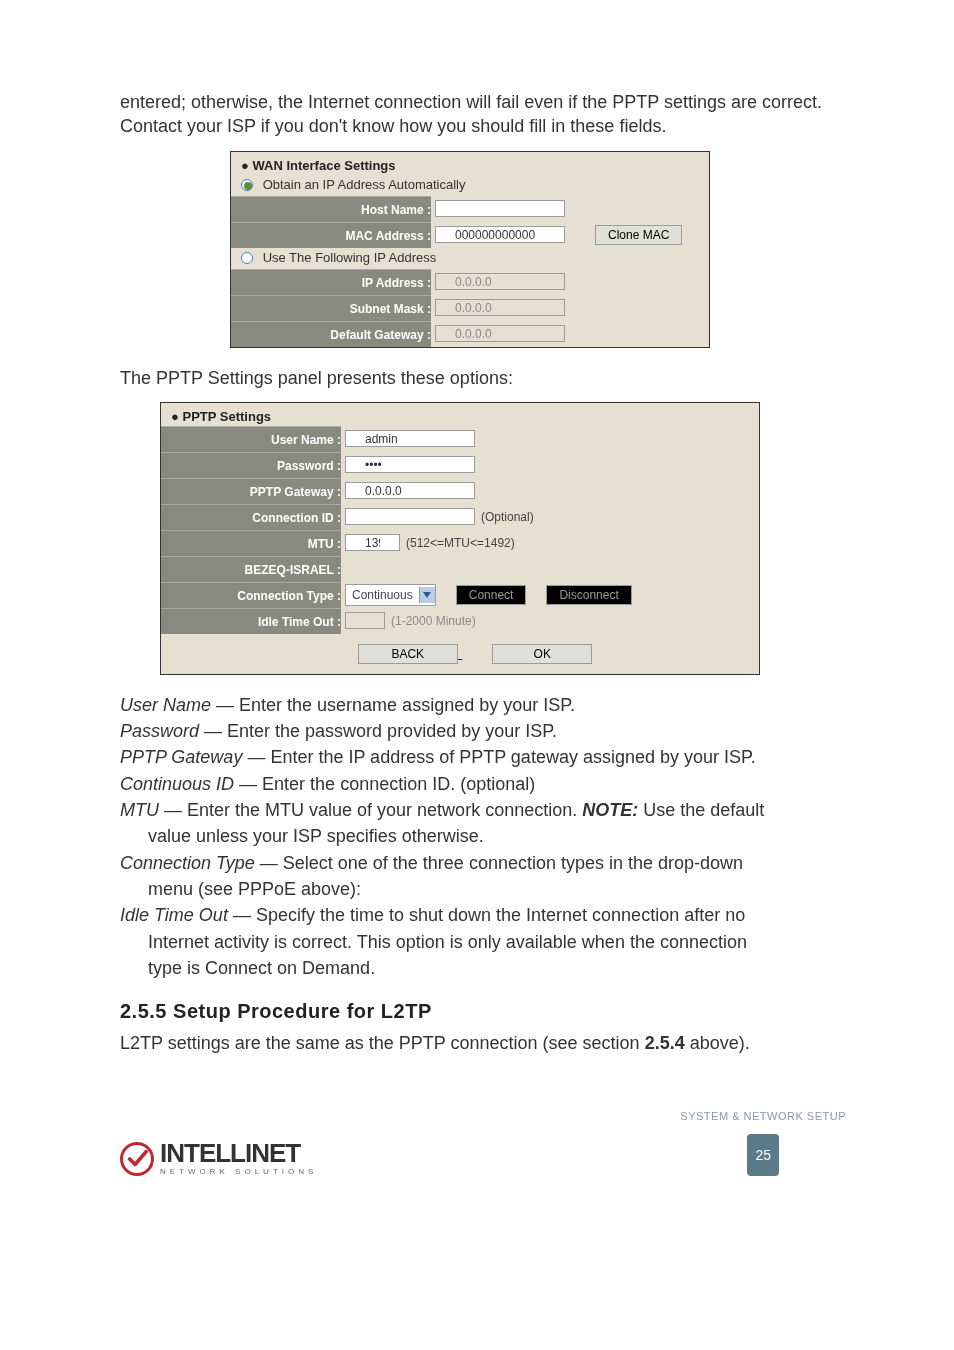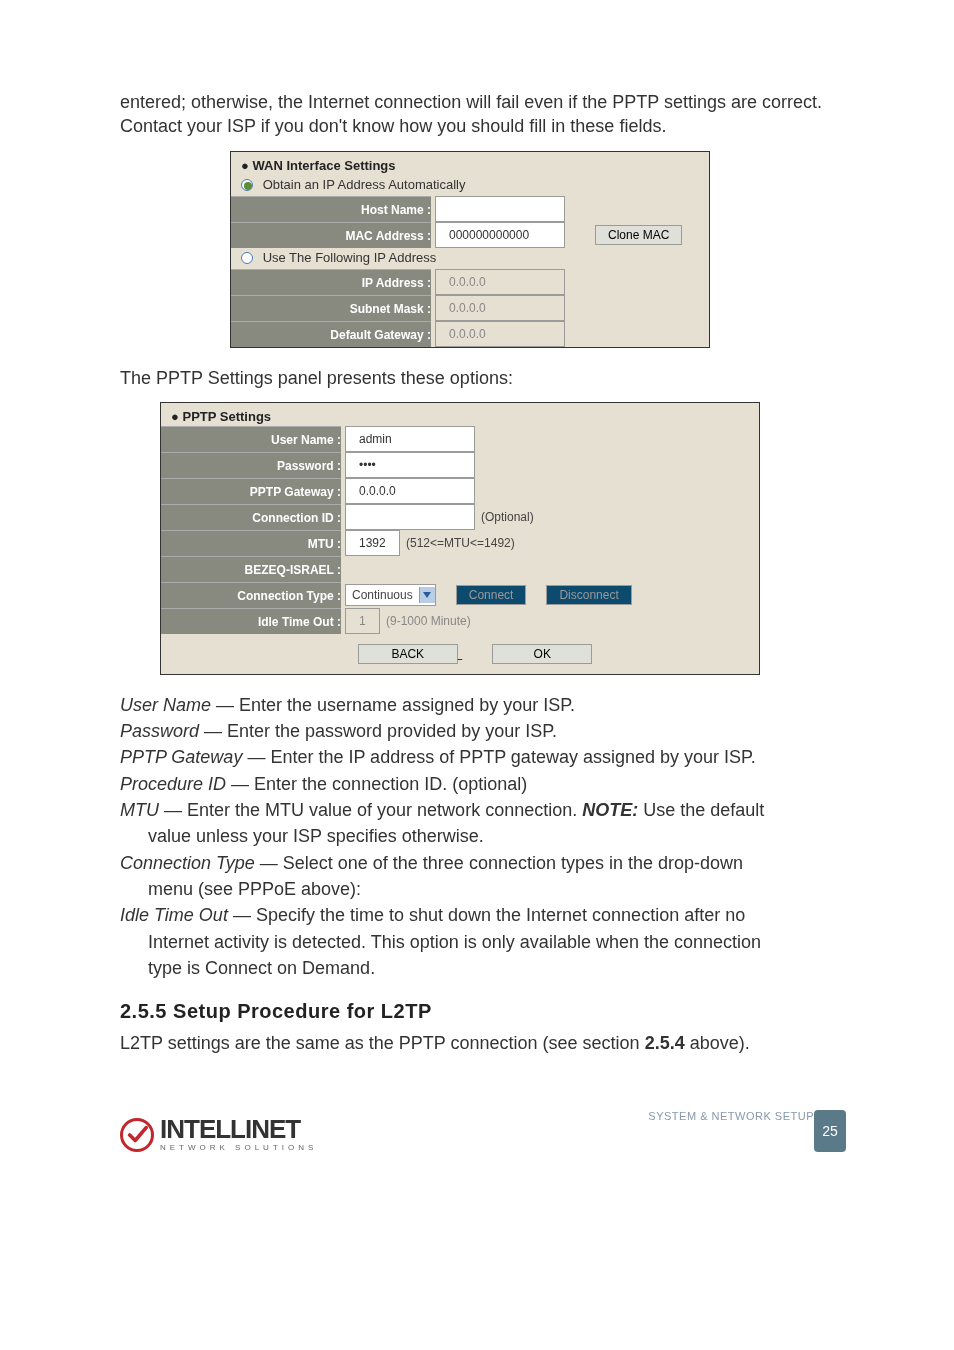--- a/index.html
+++ b/index.html
@@ -83,24 +83,24 @@
     padding-left: 4px;
     height: 100%;
     display: flex;
     align-items: center;
     font-size: 12px;
     color: #444;
   }
   .text-input {
     font-family: Arial, sans-serif;
     font-size: 12px;
-    height: 26px;
+    height: 17px;
     border: 1px solid #9b9b99;
     background: #fff;
-    padding: 0 13px;
+    padding: 0 19px;
     color: #333;
   }
   .text-input.disabled {
     background: #e6e0d2;
     color: #888;
   }
   .wan-input { width: 130px; }
   .pptp-input { width: 130px; }
   .mtu-input { width: 55px; }
   .idle-input { width: 35px; }
@@ -108,21 +108,21 @@
     font-family: Arial, sans-serif;
     font-size: 12px;
     height: 20px;
     padding: 0 12px;
     border: 1px solid #9b9b99;
     background: #e0e0da;
     cursor: pointer;
   }
   .btn.disabled {
     color: #999;
-    background: #0c4a6e;
+    background: #000000;
   }
   .clone-btn { margin-left: 30px; }
   .select-wrap {
     display: inline-flex;
     align-items: center;
     border: 1px solid #9b9b99;
     background: #fff;
     height: 22px;
   }
   .select-text {
@@ -203,21 +203,23 @@
     line-height: 0.9;
   }
   .logo-sub {
     font-size: 8px;
     letter-spacing: 4px;
     color: #666;
     margin-top: 2px;
   }
   .footer-right {
     display: flex;
-    align-items: flex-start;
+    align-items: center;
+    gap: 12px;
+    flex-direction: column;
   }
   .footer-label {
     font-size: 11px;
     letter-spacing: 0.5px;
     color: #8899aa;
   }
   .page-num {
     width: 32px; height: 42px;
     background: #5a7a8a;
     color: #fff;
@@ -334,45 +336,45 @@
           </span>
         </span>
         <button class="btn disabled" disabled="">Connect</button>
         <button class="btn disabled" disabled="">Disconnect</button>
       </div>
     </div>
     <div class="form-row">
       <div class="form-label">Idle Time Out :</div>
       <div class="form-field">
         <input class="text-input idle-input disabled" disabled="" value="10" style="">
-        <span class="side-text dim">(9-1000 Minute)</span>
+        <span class="side-text dim">(1-2000 Minute)</span>
       </div>
     </div>
     <div class="action-row">
       <button class="btn">BACK</button>
       <button class="btn">OK</button>
     </div>
   </div>
 
   <div class="definitions">
     <p><span class="def-term">User Name</span><span> — Enter the username assigned by your ISP.</span></p>
     <p><span class="def-term">Password</span><span> — Enter the password provided by your ISP.</span></p>
     <p><span class="def-term">PPTP Gateway</span><span> — Enter the IP address of PPTP gateway assigned by your ISP.</span></p>
-    <p><span class="def-term">Procedure ID</span><span> — Enter the connection ID. (optional)</span></p>
+    <p><span class="def-term">Continuous ID</span><span> — Enter the connection ID. (optional)</span></p>
     <p><span class="def-term">MTU</span><span> — Enter the MTU value of your network connection. </span><span class="note-bold">NOTE:</span><span> Use the default</span></p>
     <p>
         <span class="def-indent">value unless your ISP specifies otherwise.</span>
       </p>
     <p><span class="def-term">Connection Type</span><span> — Select one of the three connection types in the drop-down</span></p>
     <p>
         <span class="def-indent">menu (see PPPoE above):</span>
       </p>
     <p><span class="def-term">Idle Time Out</span><span> — Specify the time to shut down the Internet connection after no</span></p>
     <p>
-        <span class="def-indent">Internet activity is detected. This option is only available when the connection</span>
+        <span class="def-indent">Internet activity is correct. This option is only available when the connection</span>
       </p>
     <p>
         <span class="def-indent">type is Connect on Demand.</span>
       </p>
   </div>
 
   <h3 class="section-head">2.5.5  Setup Procedure for L2TP</h3>
 
   <p class="body-text">
     <span>L2TP settings are the same as the PPTP connection (see section </span><b>2.5.4</b><span> above).</span>

